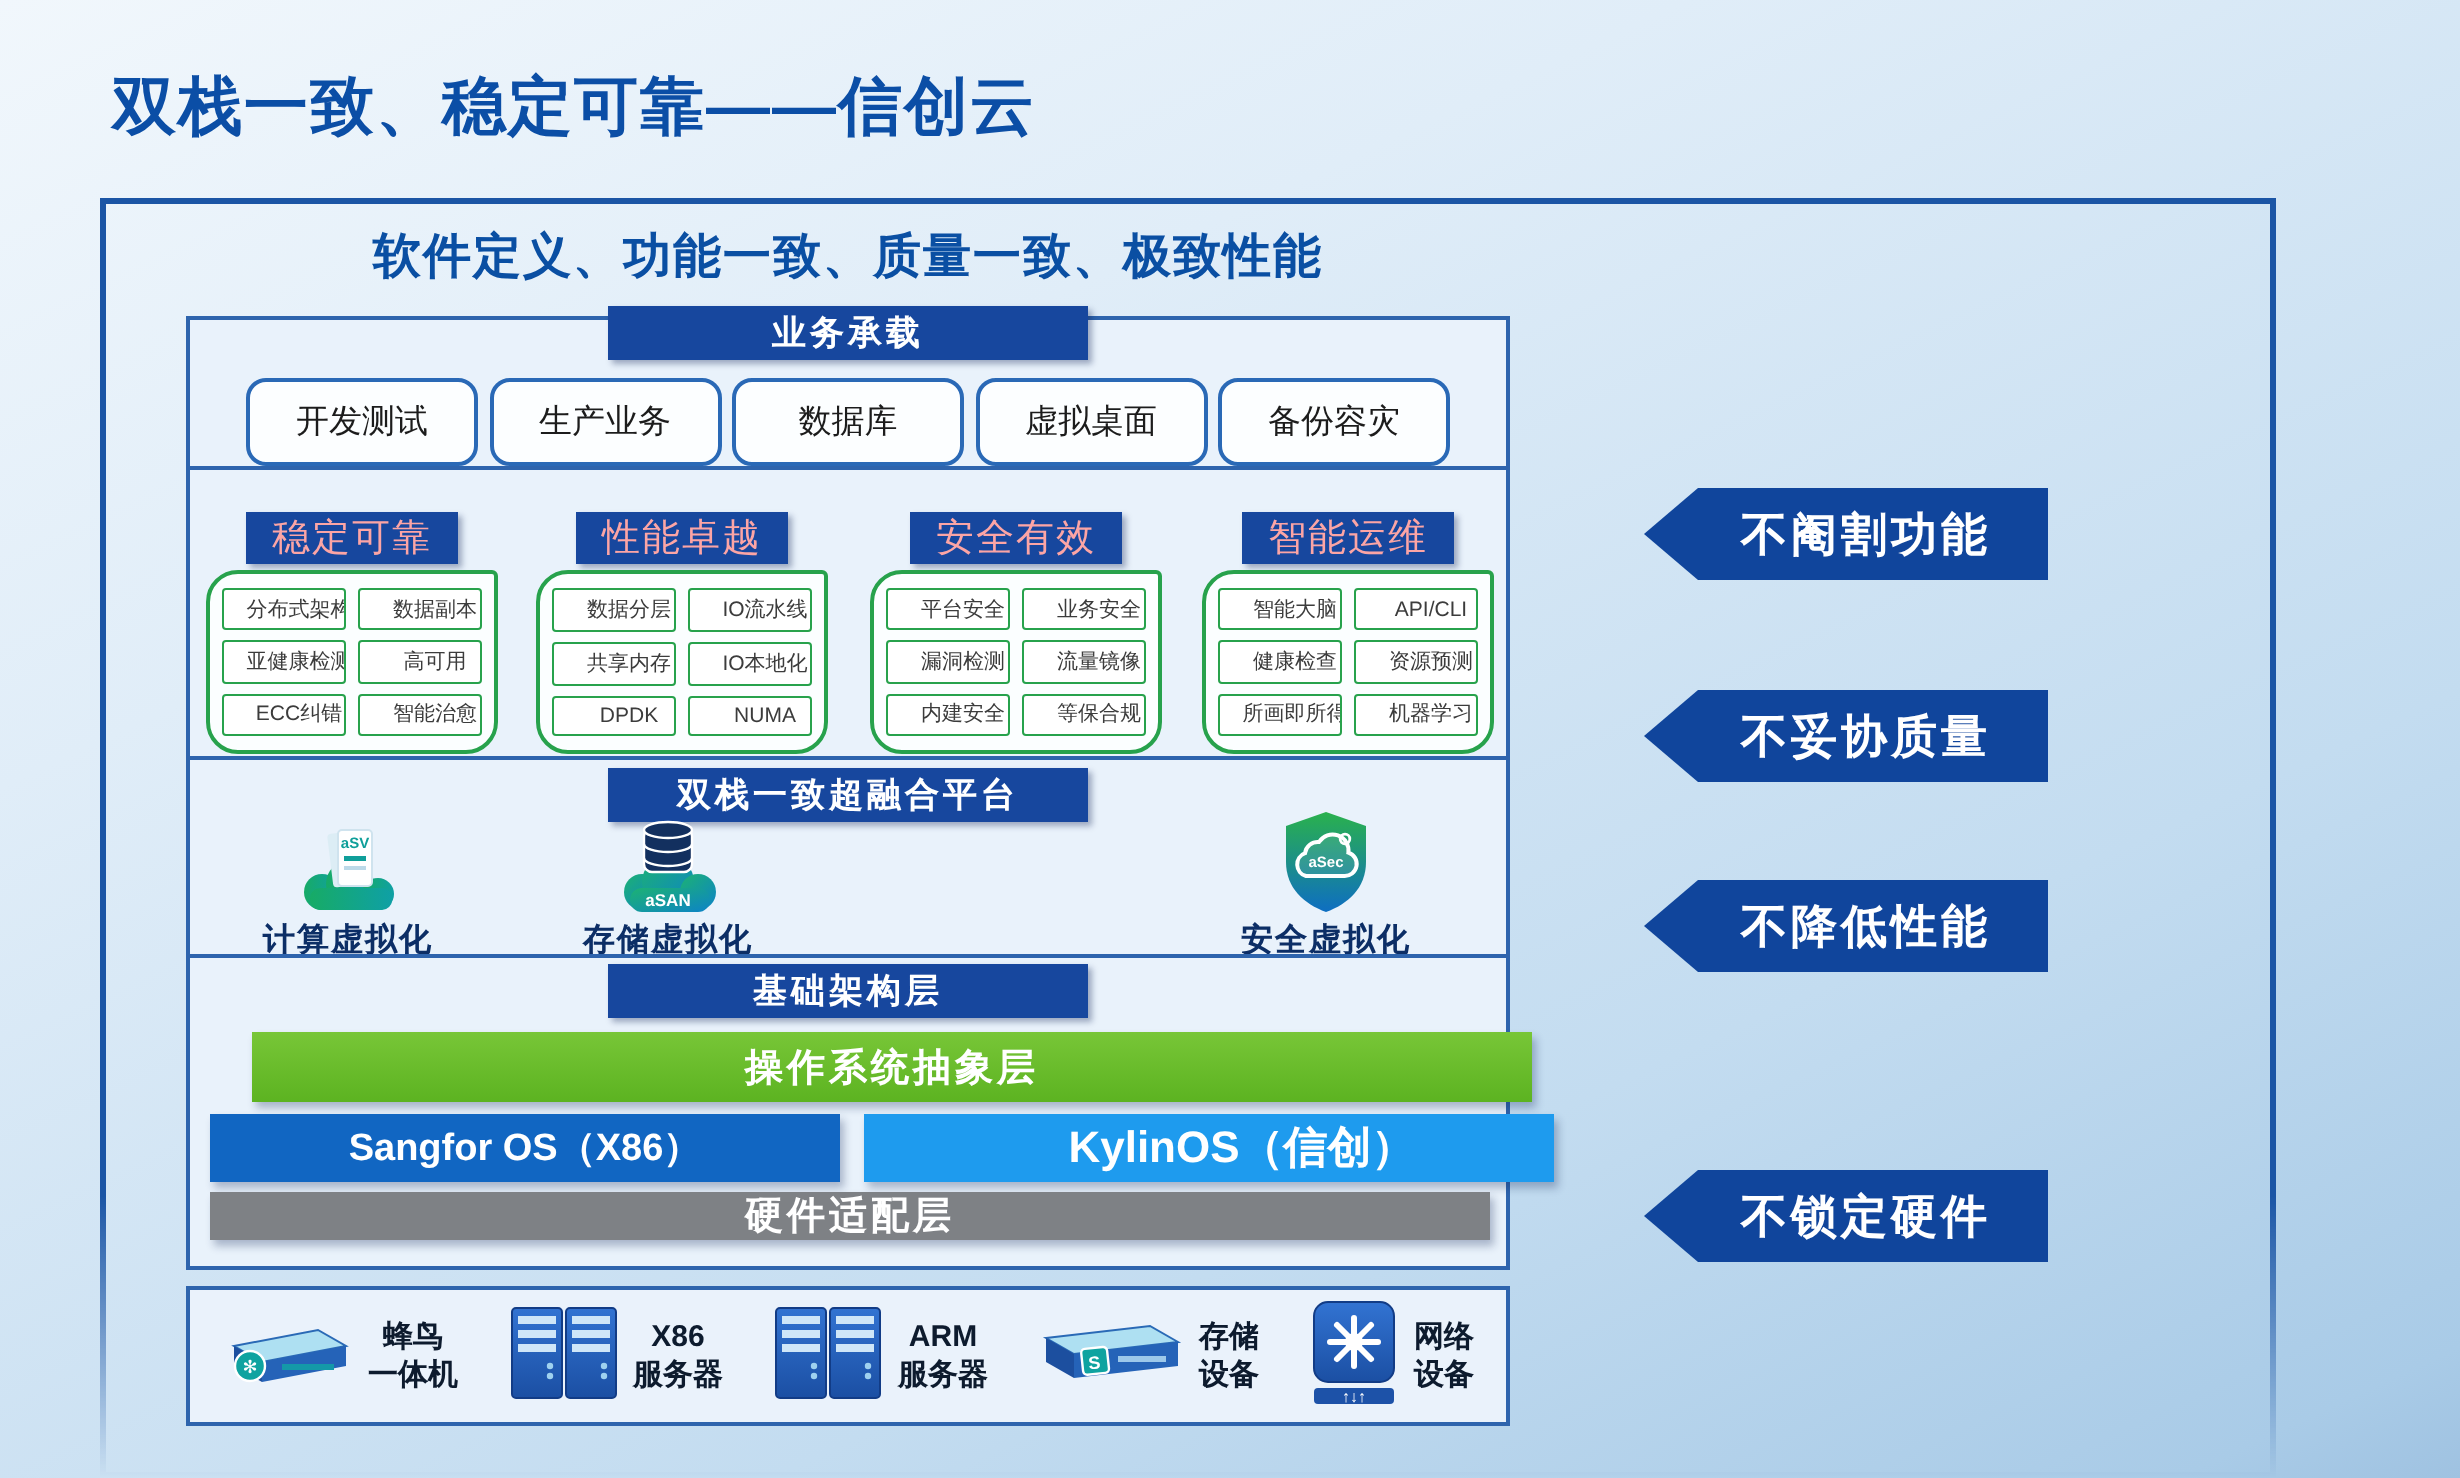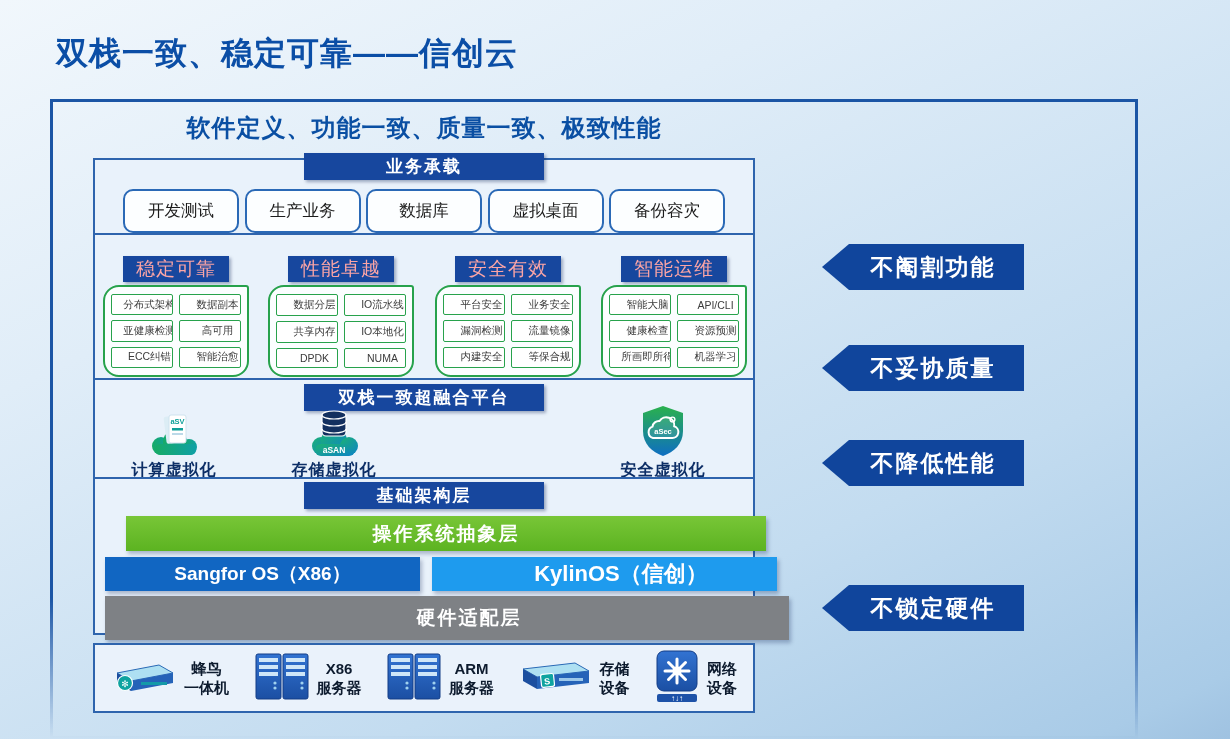--- a/index.html
+++ b/index.html
@@ -65,21 +65,21 @@
   .plat-label{margin-top:2px;font-size:16px;font-weight:700;color:#0c2e66;letter-spacing:1px;white-space:nowrap;}
   
   .layer{
     position:absolute;color:#fff;font-weight:700;display:flex;align-items:center;justify-content:center;
     box-shadow:2px 3px 4px rgba(20,40,90,.3);white-space:nowrap;
   }
   .layer-green{left:10px;top:37px;width:640px;height:35px;font-size:19px;letter-spacing:2px;
     background:linear-gradient(180deg,#78c637,#5cb321);margin-left:21px;}
   .layer-sangfor{left:10px;top:78px;width:315px;height:34px;font-size:19px;background:#1166c2;}
   .layer-kylin{left:337px;top:78px;width:312px;height:34px;font-size:22px;background:#1e9bee;padding-left:33px;}
-  .layer-gray{left:10px;top:117px;width:640px;height:44px;font-size:19px;letter-spacing:2px;background:#7e8185;padding-left:44px;}
+  .layer-gray{left:10px;top:117px;width:640px;height:24px;font-size:19px;letter-spacing:2px;background:#7e8185;}
   
   .hw-box{
     position:absolute;left:93px;top:643px;width:662px;height:70px;box-sizing:border-box;
     background:#eaf2fb;border:2px solid #2e64ad;
     display:flex;align-items:center;justify-content:space-between;padding:0 16px;
   }
   .hw-item{display:flex;align-items:center;gap:7px;}
   .hw-label{font-size:15px;font-weight:700;color:#0d1b2e;line-height:1.3;text-align:center;white-space:nowrap;}
   
   .benefit{

